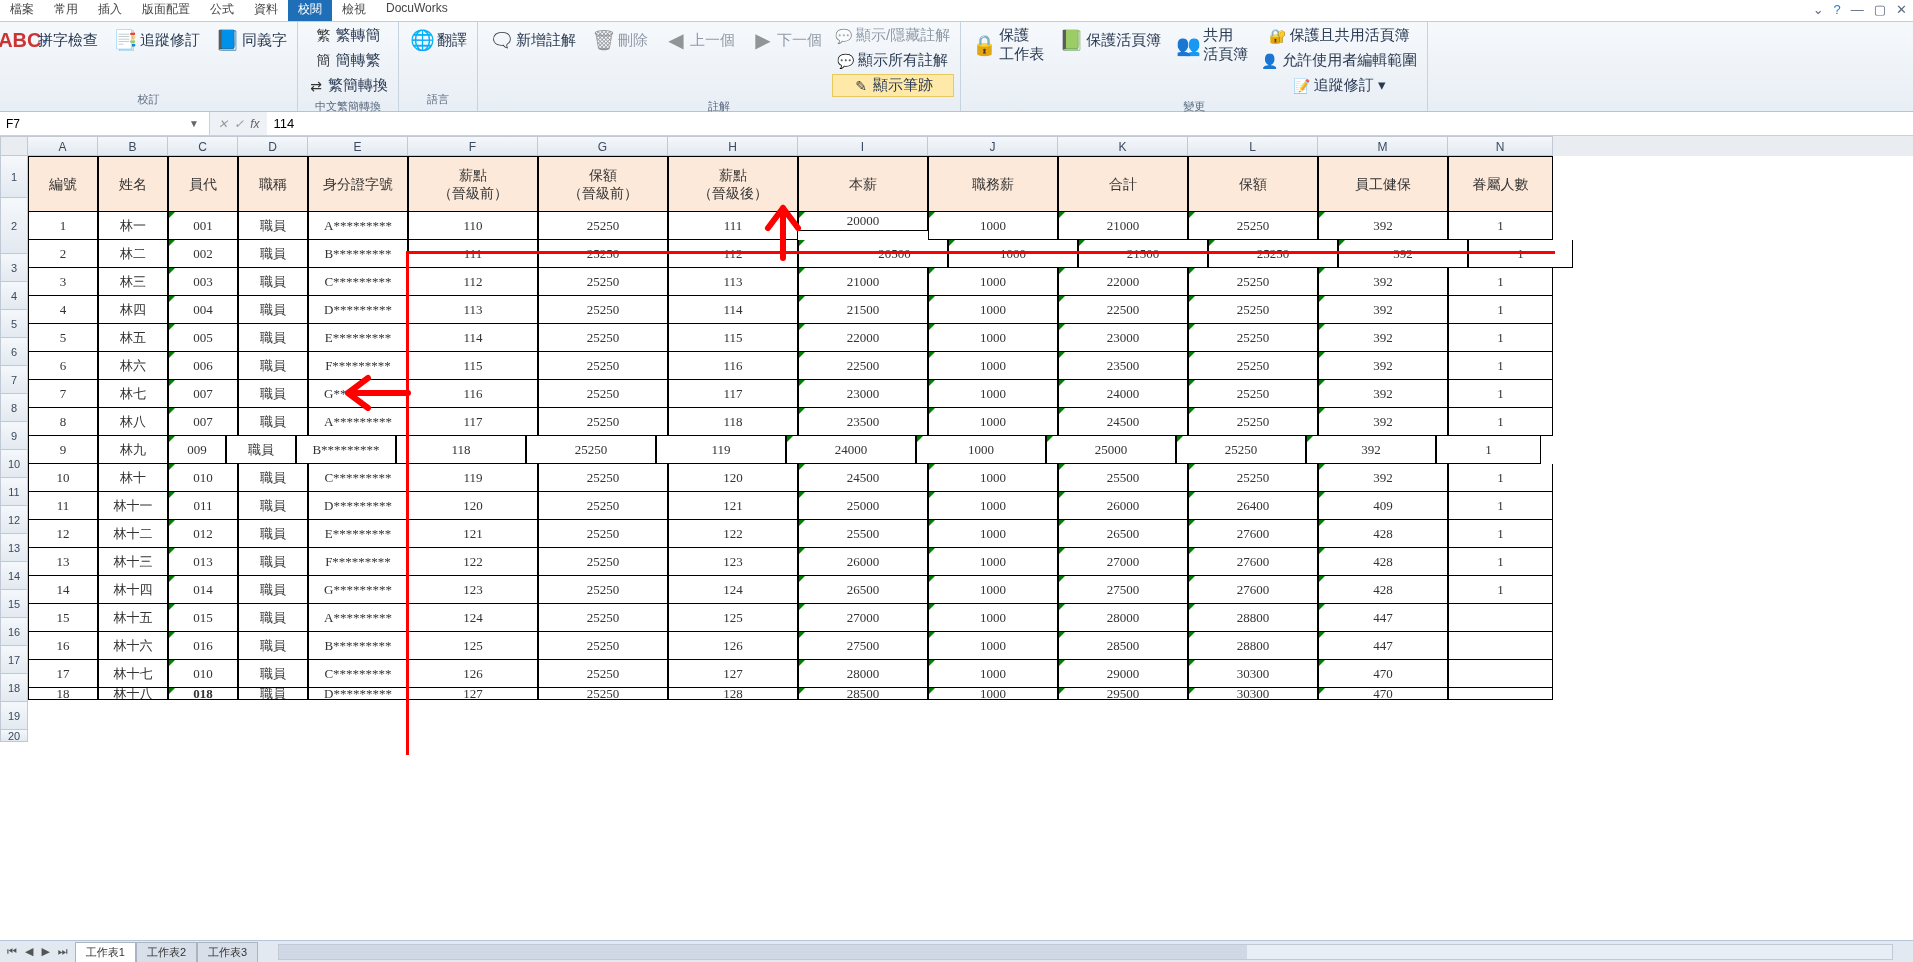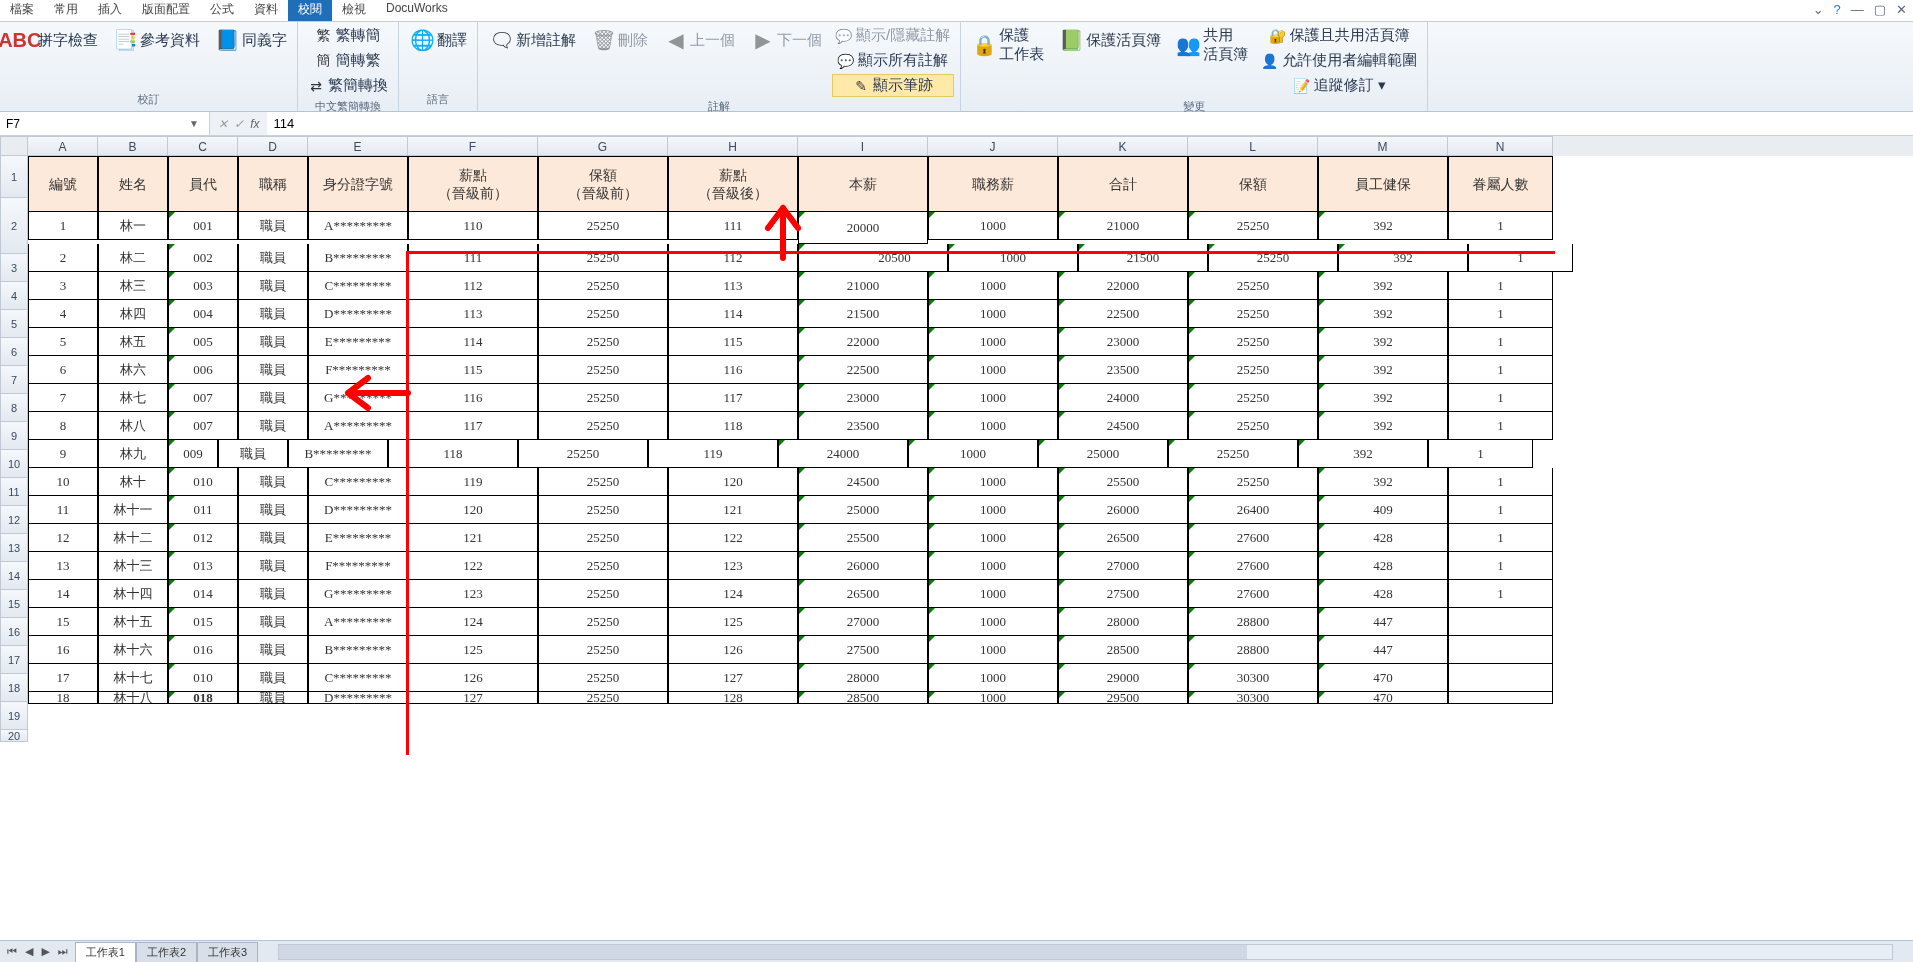--- a/index.html
+++ b/index.html
@@ -76,21 +76,21 @@
 
 <div class="ribbon">
   <div class="ribbon-group">
     <div class="body">
       <div class="rbtn big">
           <div class="ico" style="color:#c33;font-weight:bold">ABC<div style="font-size:10px;color:#2b7cd3">✓</div></div>
           <div class="txt">拼字檢查</div>
         </div>
       <div class="rbtn big">
           <div class="ico">📑</div>
-          <div class="txt">參考資料</div>
+          <div class="txt">追蹤修訂</div>
         </div>
       <div class="rbtn big">
           <div class="ico">📘</div>
           <div class="txt">同義字</div>
         </div>
     </div>
     <div class="label">校訂</div>
   </div>
   <div class="ribbon-group">
     <div class="body">
@@ -304,21 +304,21 @@
         </div>
         <div class="grid-row data-row">
           <div class="cell" style="width: 70px; height: 28px;">1</div>
           <div class="cell" style="width: 70px; height: 28px;">林一</div>
           <div class="cell tri" style="width: 70px; height: 28px;">001</div>
           <div class="cell" style="width: 70px; height: 28px;">職員</div>
           <div class="cell" style="width: 100px; height: 28px;">A*********</div>
           <div class="cell" style="width: 130px; height: 28px;">110</div>
           <div class="cell" style="width: 130px; height: 28px;">25250</div>
           <div class="cell" style="width: 130px; height: 28px;">111</div>
-          <div class="cell tri" style="width: 130px; height: 32px; text-align: center;">20000</div>
+          <div class="cell tri" style="width: 130px; height: 19px; text-align: center;">20000</div>
           <div class="cell tri" style="width: 130px; height: 28px;">1000</div>
           <div class="cell tri" style="width: 130px; height: 28px;">21000</div>
           <div class="cell tri" style="width: 130px; height: 28px;">25250</div>
           <div class="cell tri" style="width: 130px; height: 28px;">392</div>
           <div class="cell" style="width: 105px; height: 28px;">1</div>
         </div>
         <div class="grid-row data-row">
           <div class="cell" style="width: 70px; height: 28px;">2</div>
           <div class="cell" style="width: 70px; height: 28px;">林二</div>
           <div class="cell tri" style="width: 70px; height: 28px;">002</div>
@@ -426,21 +426,21 @@
           <div class="cell tri" style="width: 130px; height: 28px;">23500</div>
           <div class="cell tri" style="width: 130px; height: 28px;">1000</div>
           <div class="cell tri" style="width: 130px; height: 28px;">24500</div>
           <div class="cell tri" style="width: 130px; height: 28px;">25250</div>
           <div class="cell tri" style="width: 130px; height: 28px;">392</div>
           <div class="cell" style="width: 105px; height: 28px;">1</div>
         </div>
         <div class="grid-row data-row">
           <div class="cell" style="width: 70px; height: 28px;">9</div>
           <div class="cell" style="width: 70px; height: 28px;">林九</div>
-          <div class="cell tri" style="width: 50px; height: 28px;">009</div>
+          <div class="cell tri" style="width: 58px; height: 28px;">009</div>
           <div class="cell" style="width: 70px; height: 28px;">職員</div>
           <div class="cell" style="width: 100px; height: 28px;">B*********</div>
           <div class="cell" style="width: 130px; height: 28px;">118</div>
           <div class="cell" style="width: 130px; height: 28px;">25250</div>
           <div class="cell" style="width: 130px; height: 28px;">119</div>
           <div class="cell tri" style="width: 130px; height: 28px;">24000</div>
           <div class="cell tri" style="width: 130px; height: 28px;">1000</div>
           <div class="cell tri" style="width: 130px; height: 28px;">25000</div>
           <div class="cell tri" style="width: 130px; height: 28px;">25250</div>
           <div class="cell tri" style="width: 130px; height: 28px;">392</div>

